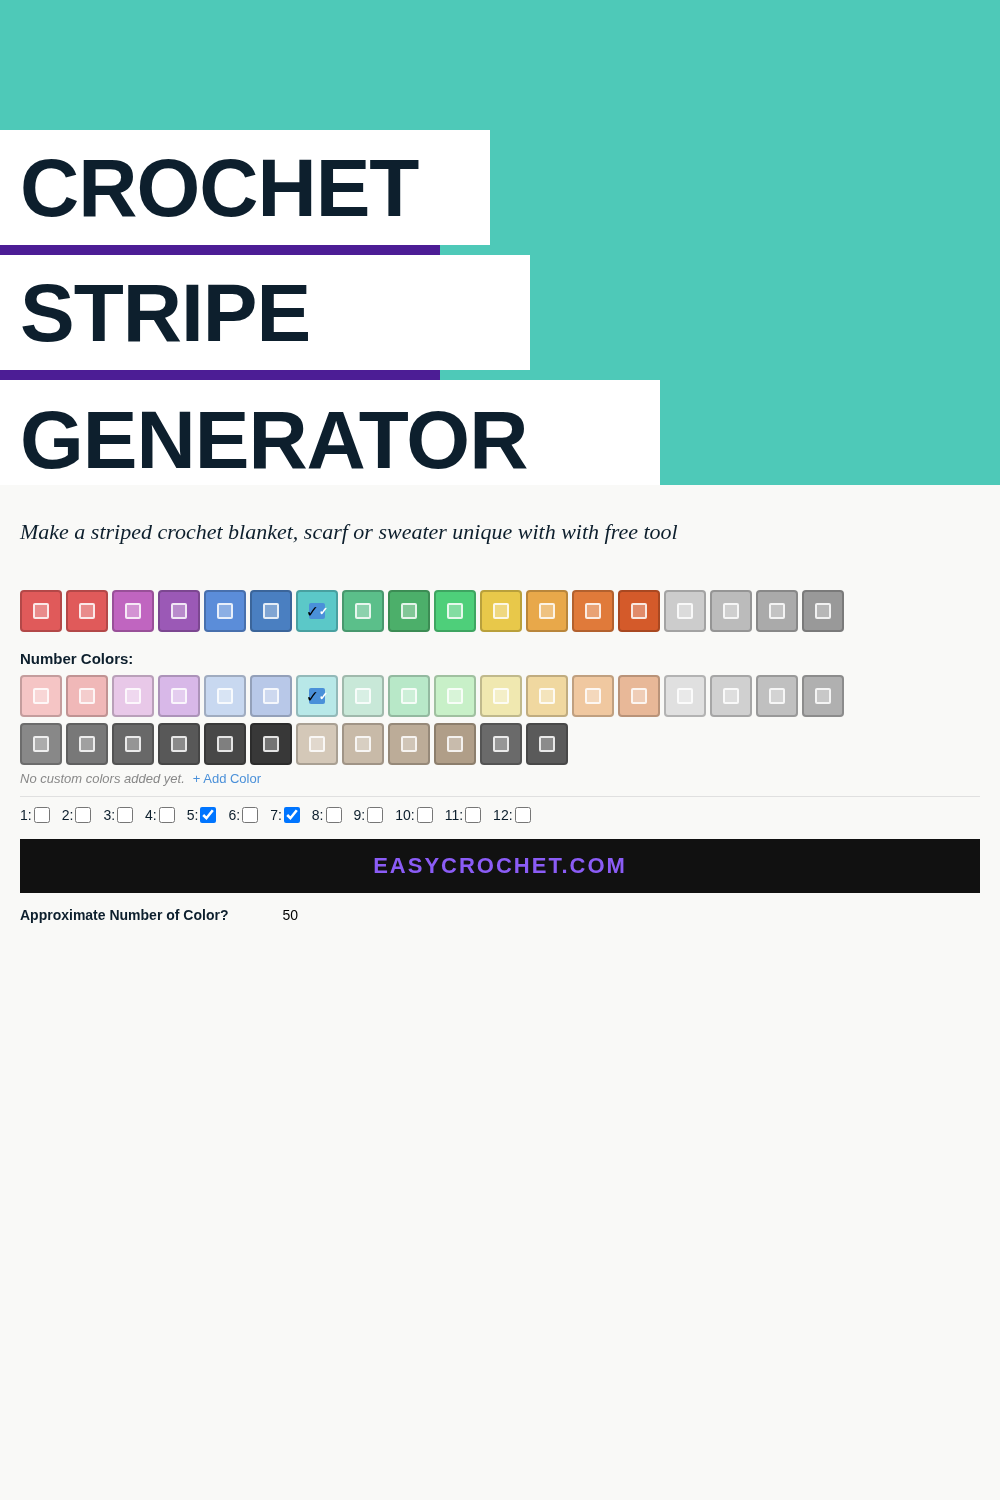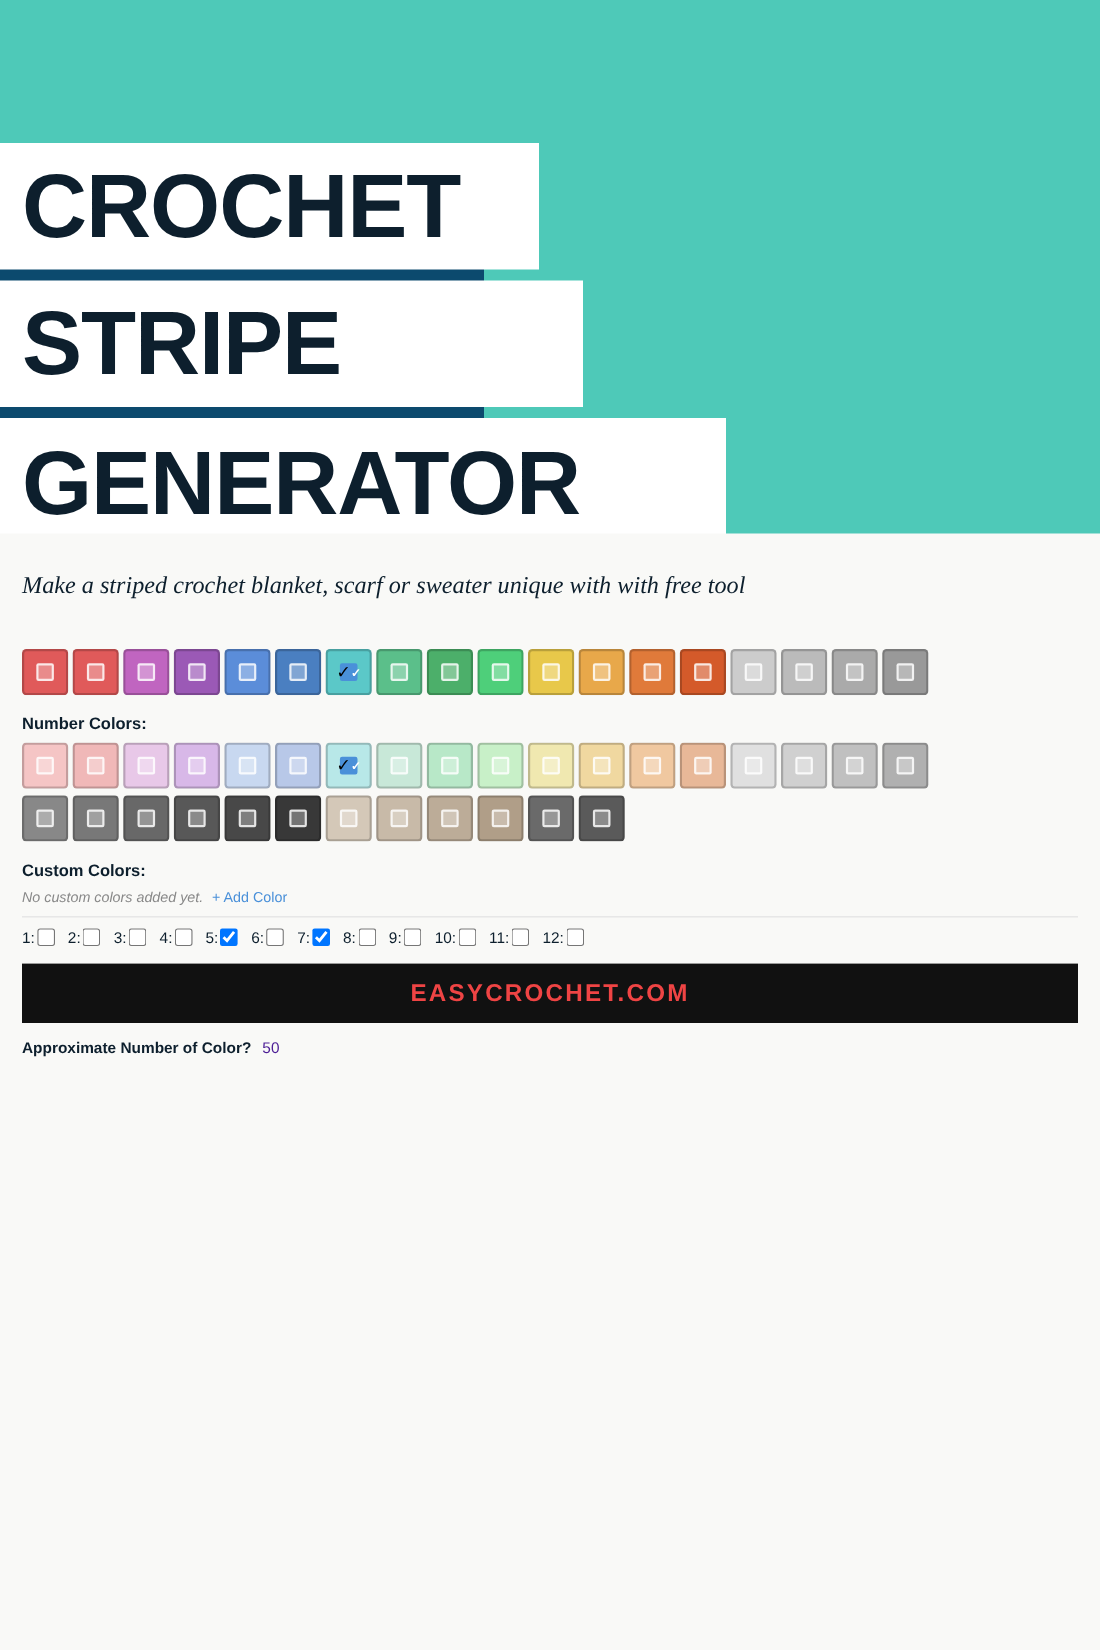--- a/index.html
+++ b/index.html
@@ -9,21 +9,21 @@
       font-family: Georgia, 'Times New Roman', serif;
       background: #f9f9f7;
       overflow-x: hidden;
     }
 
     
     .header-area {
       position: relative;
       width: 100%;
       height: 580px;
-      background: #0c4a6e;
+      background: #4c1d95;
       overflow: hidden;
       text-decoration: underline;
     }
     .teal-top-bar {
       position: absolute;
       top: 0; left: 0; right: 0;
       height: 130px;
       background: #4ec9b8;
     }
     .teal-right-block {
@@ -204,21 +204,21 @@
     }
     .stripe-size-item input[type="checkbox"] {
       width: 16px;
       height: 16px;
       cursor: pointer;
     }
 
     
     .footer-bar {
       background: #111;
-      color: #ef4444;
+      color: #8b5cf6;
       text-align: center;
       font-size: 22px;
       font-weight: bold;
       letter-spacing: 2px;
       font-family: Arial, sans-serif;
       padding: 14px;
       margin-top: 10px;
     }
 
     
@@ -231,21 +231,22 @@
     }
     .approx-label {
       font-size: 14px;
       font-weight: bold;
       font-family: Arial, sans-serif;
       color: #0d1f2d;
     }
     .approx-value {
       font-size: 14px;
       font-family: Arial, sans-serif;
-      color: #4c1d95;
+      color: #000000;
+      margin-left: 44px;
     }
 
     .divider {
       border: none;
       border-top: 1px solid #e0e0e0;
       margin: 10px 0;
     }
   </style>
 </head>
 <body>
@@ -464,21 +465,20 @@
       <div class="color-checkbox" style="background-color: rgb(106, 106, 106);">
         <input type="checkbox" style="">
         <div class="checkmark"></div>
       </div>
       <div class="color-checkbox" style="background-color: rgb(90, 90, 90);">
         <input type="checkbox" style="">
         <div class="checkmark"></div>
       </div>
     </div>
 
-  <div class="section-label">Custom Colors:</div>
   <div class="custom-colors-row">
     <span class="no-custom-text">No custom colors added yet.</span>
     <a class="add-color-link" href="#">+ Add Color</a>
   </div>
 
   <hr class="divider">
 
   <div class="stripe-sizes-row" id="stripe-sizes-row">
       <div class="stripe-size-item">
         <span class="stripe-size-label">1:</span>

